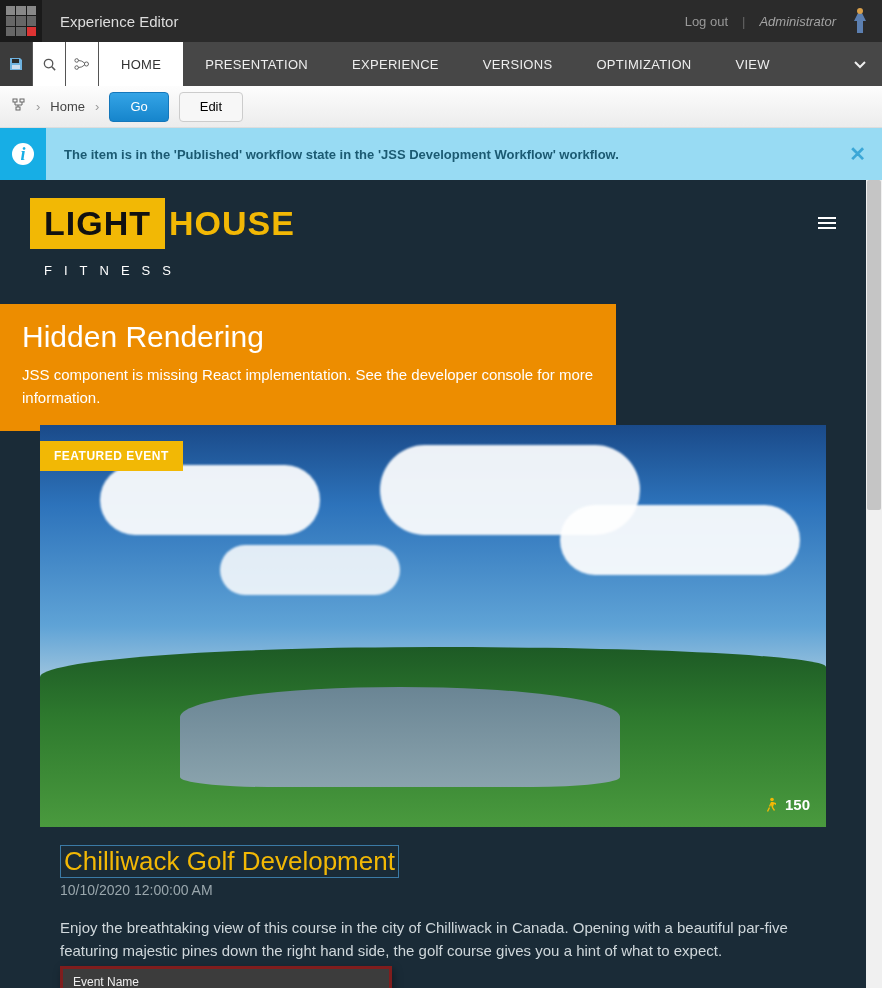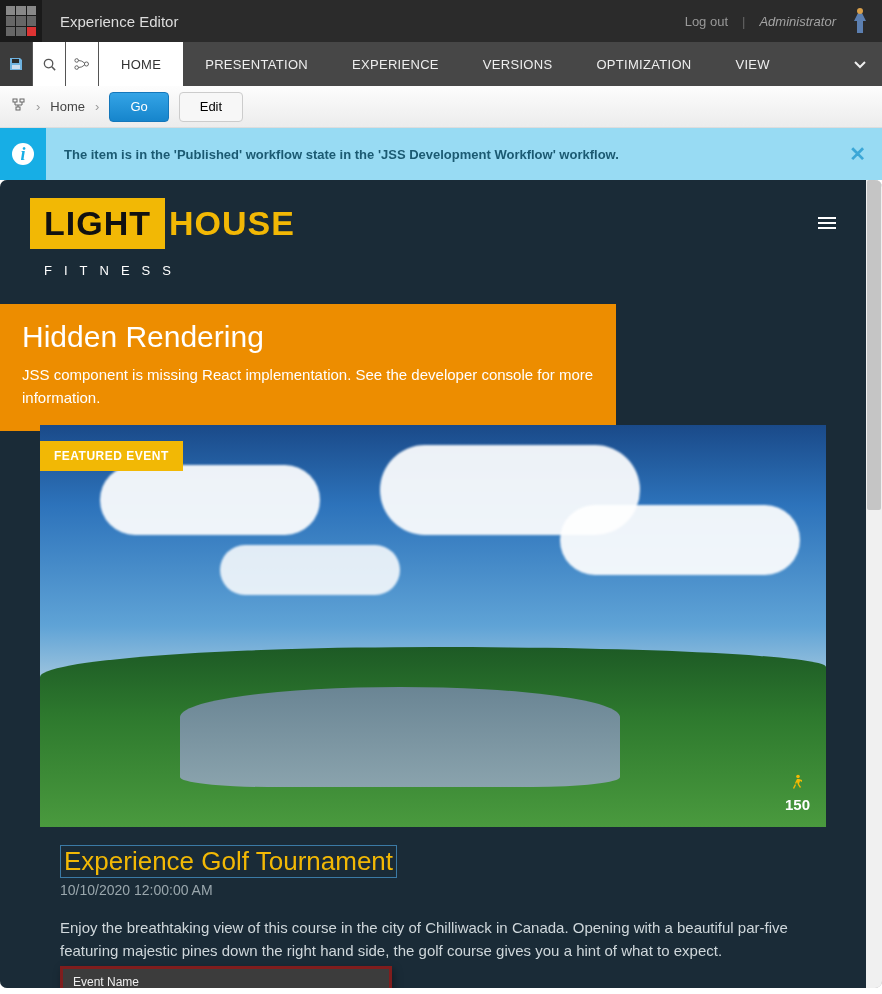--- a/index.html
+++ b/index.html
@@ -35,21 +35,21 @@
   .btn { height: 30px; padding: 0 20px; border-radius: 4px; border:1px solid #ccc; background:#f7f7f7; cursor:pointer; font-size:13px; }
   .btn-go { background: linear-gradient(#34a4e6,#1685cc); color:#fff; border:1px solid #1477bb; }
   
   
   .infobar { background:#98dbf3; display:flex; align-items:center; height:52px; color:#1b5a72; font-weight:600; }
   .info-icon-wrap { background:#17aee5; width:46px; height:52px; display:flex; align-items:center; justify-content:center; }
   .info-text { padding-left:18px; }
   .info-close { margin-left:auto; padding-right:16px; color:#3ba7d7; font-size:20px; cursor:pointer; }
   
   
-  .content-wrap { position:relative; background:#a3a3a3; height:808px; overflow:hidden;border-radius:7px; }
+  .content-wrap { position:relative; background:#a3a3a3; height:808px; overflow:hidden; }
   .page { width:866px; height:100%; overflow:auto; background:#1a2b37; color:#fff; }
   .scroll-gutter { position:absolute; right:0; top:0; width:16px; height:100%; background:#f0f0f0; }
   .scroll-thumb { position:absolute; right:1px; top:0; width:14px; height:330px; background:#c5c5c5; border-radius:2px; }
   
   
   .site-header { padding:18px 30px 10px; display:flex; align-items:flex-start; }
   .logo-block { }
   .logo-row { display:flex; align-items:center; }
   .logo-box { background:#f2b805; color:#111; font-size:34px; font-weight:700; padding:6px 14px; letter-spacing:1px; }
   .logo-rest { color:#f2b805; font-size:34px; font-weight:700; margin-left:4px; letter-spacing:1px; }
@@ -68,21 +68,21 @@
   .sky { position:absolute; inset:0; background: linear-gradient(to bottom, #1a4a89 0%, #2d73bb 20%, #5fa3d6 50%, #a7c9df 65%, #cbd9e0 68%, #cbd9e0 70%); }
   .hills { position:absolute; bottom:0; left:0; right:0; height:180px; background: linear-gradient(to bottom, #1d5a25 0%, #2e7a2e 40%, #4a9a3e 100%); border-top-left-radius:50% 30px; border-top-right-radius:50% 20px; }
   .water { position:absolute; bottom:40px; left:140px; width:440px; height:100px; background:linear-gradient(#6a8594,#8aa3ad); border-radius:50% 50% 20% 20% / 30% 30% 10% 10%; }
   .cloud { position:absolute; background:#fff; border-radius:50%; opacity:.92; filter:blur(1px); }
   .c1{top:40px;left:60px;width:220px;height:70px;border-radius:60px;}
   .c2{top:20px;left:340px;width:260px;height:90px;border-radius:80px;}
   .c3{top:80px;left:520px;width:240px;height:70px;border-radius:60px;}
   .c4{top:120px;left:180px;width:180px;height:50px;border-radius:50px;opacity:.85;}
   
   .featured-badge { position:absolute; top:16px; left:0; background:#f2b805; color:#fff; font-size:12px; font-weight:700; padding:8px 14px; letter-spacing:.5px; }
-  .participants { position:absolute; bottom:14px; right:16px; color:#fff; font-size:15px; font-weight:600; display:flex; align-items:center; gap:6px;flex-direction:column; }
+  .participants { position:absolute; bottom:14px; right:16px; color:#fff; font-size:15px; font-weight:600; display:flex; align-items:flex-end; gap:6px; }
   .participants svg{ width:16px; height:16px; fill:#f2b805; }
   
   
   .field-toolbar { position:absolute; left:60px; top:786px; width:332px; background:#fff; color:#333; border:3px solid #7f1d1d; box-shadow:2px 3px 8px rgba(0,0,0,.35); font-size:12px; z-index:50;}
   .field-title { background:#3c3c3c; color:#eee; padding:6px 10px; font-size:12px; }
   
   
   .event-body { padding:18px 0px 20px 20px; width:786px;}
   .event-title { color:#f2b805; font-size:26px; font-weight:500; border:1px solid #3b7aa5; padding:0 3px; display:inline-block; }
   .event-date { color:#9aa7ad; font-size:14px; margin-top:4px; }
@@ -221,21 +221,21 @@
           <svg viewBox="0 0 16 16">
               <circle cx="9" cy="2.5" r="1.8"></circle>
               <path d="M8 5l-2 4 1 1 1-2 1 3 2 3 1-1-2-3 1-3 2 1v-2l-3-1z"></path>
               <path d="M6 10l-2 4 1 1 2-4z"></path>
             </svg>
           <span>150</span>
         </div>
       </div>
 
       <div class="event-body">
-        <span class="event-title">Experience Golf Tournament</span>
+        <span class="event-title">Chilliwack Golf Development</span>
         <div class="event-date">10/10/2020 12:00:00 AM</div>
         <div class="event-desc">Enjoy the breathtaking view of this course in the city of Chilliwack in Canada. Opening with a beautiful par-five featuring majestic pines down the right hand side, the golf course gives you a hint of what to expect.</div>
       </div>
     </div>
 
   </div>
 
   <div class="field-toolbar">
     <div class="field-title">Event Name</div>
 

